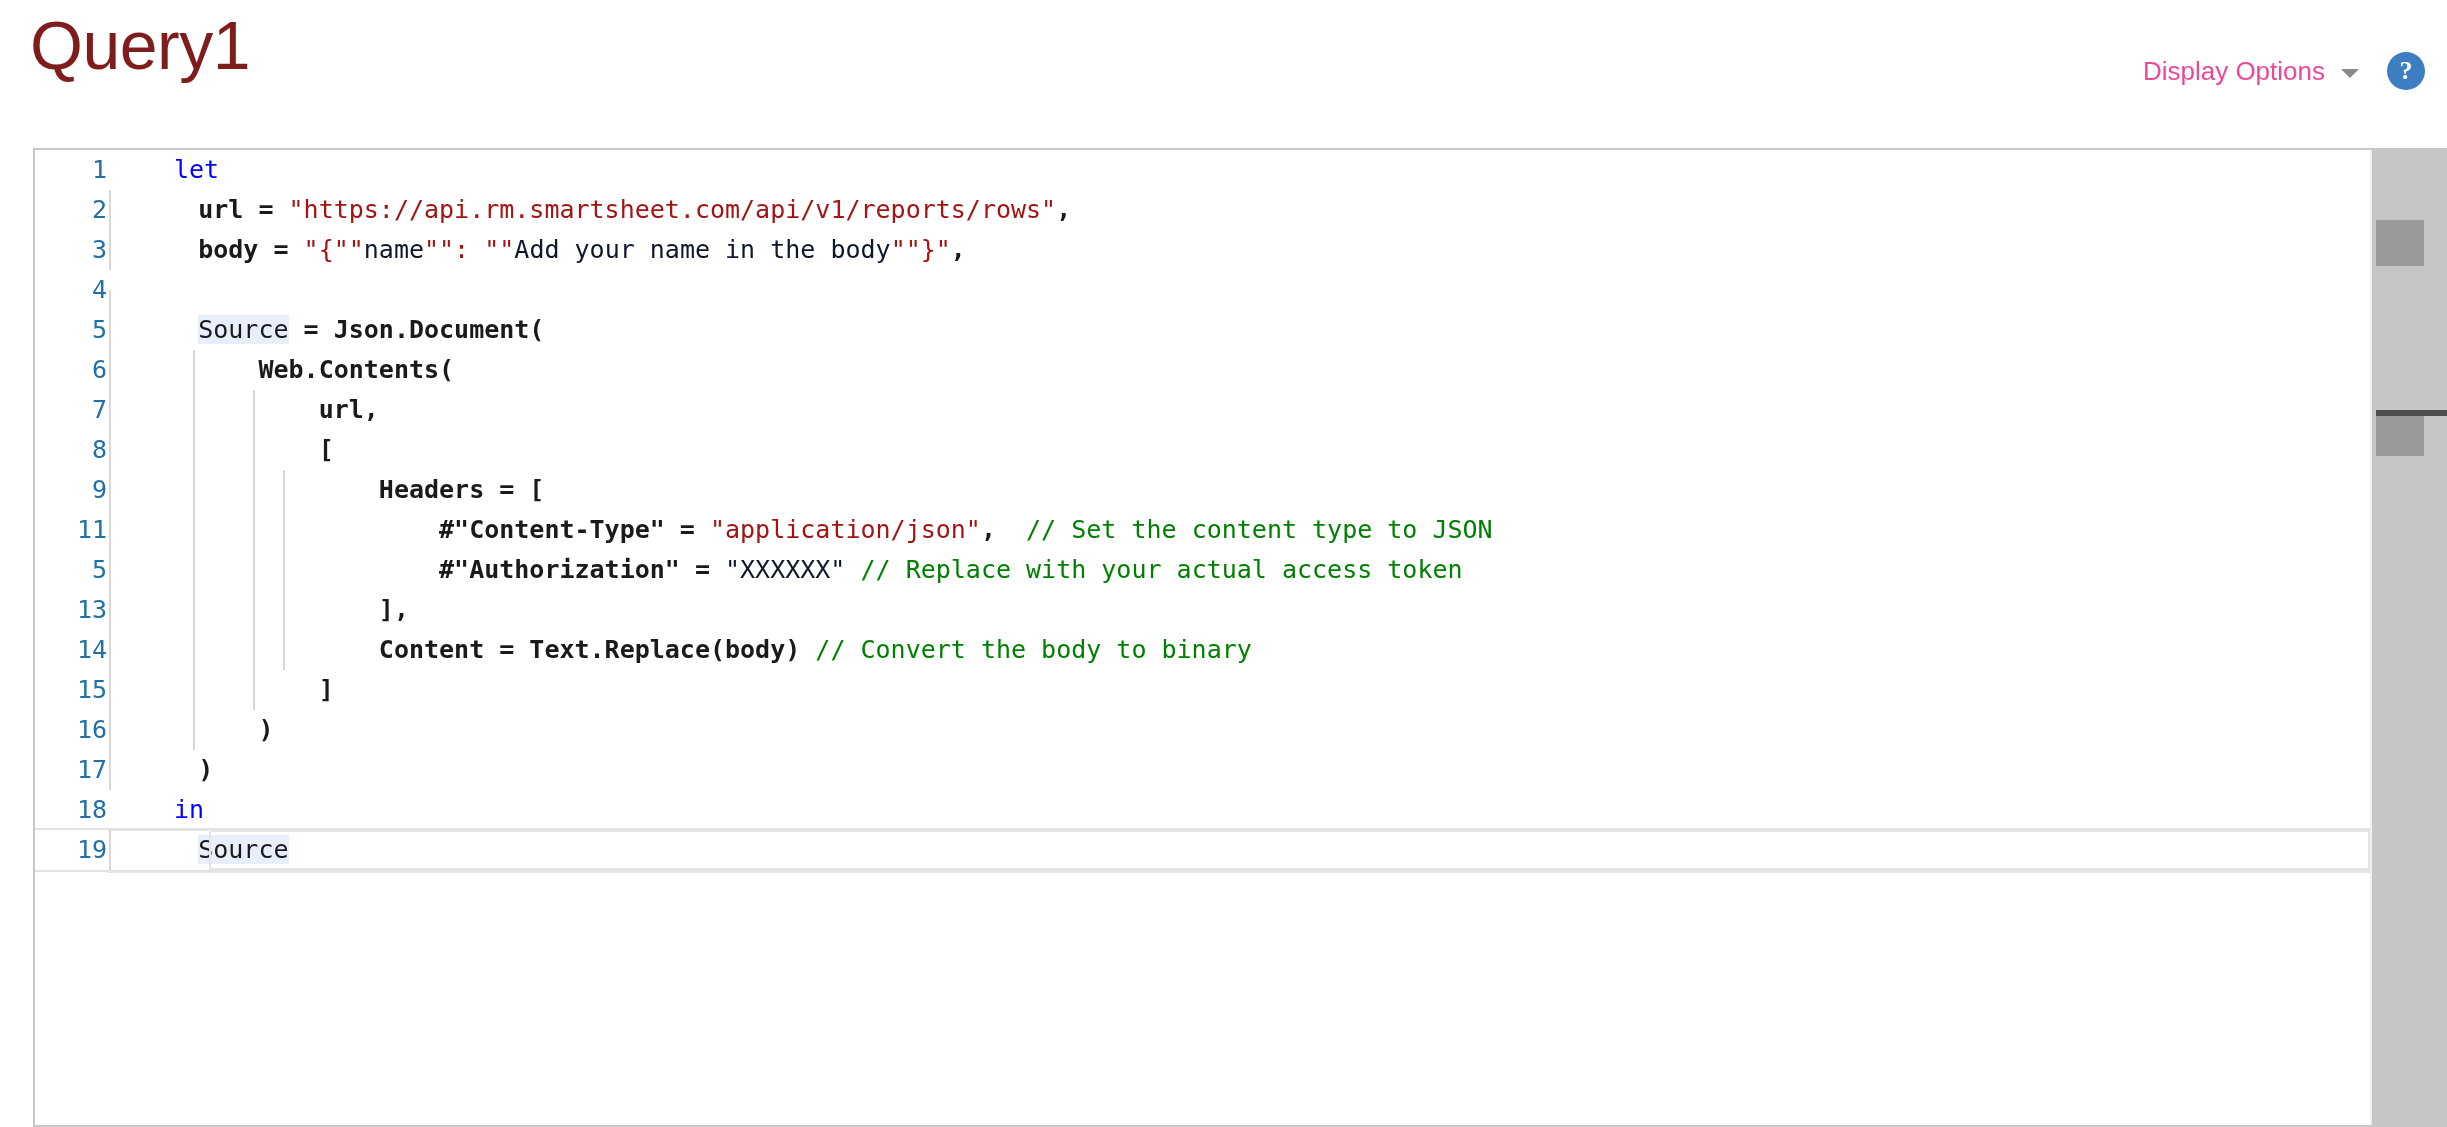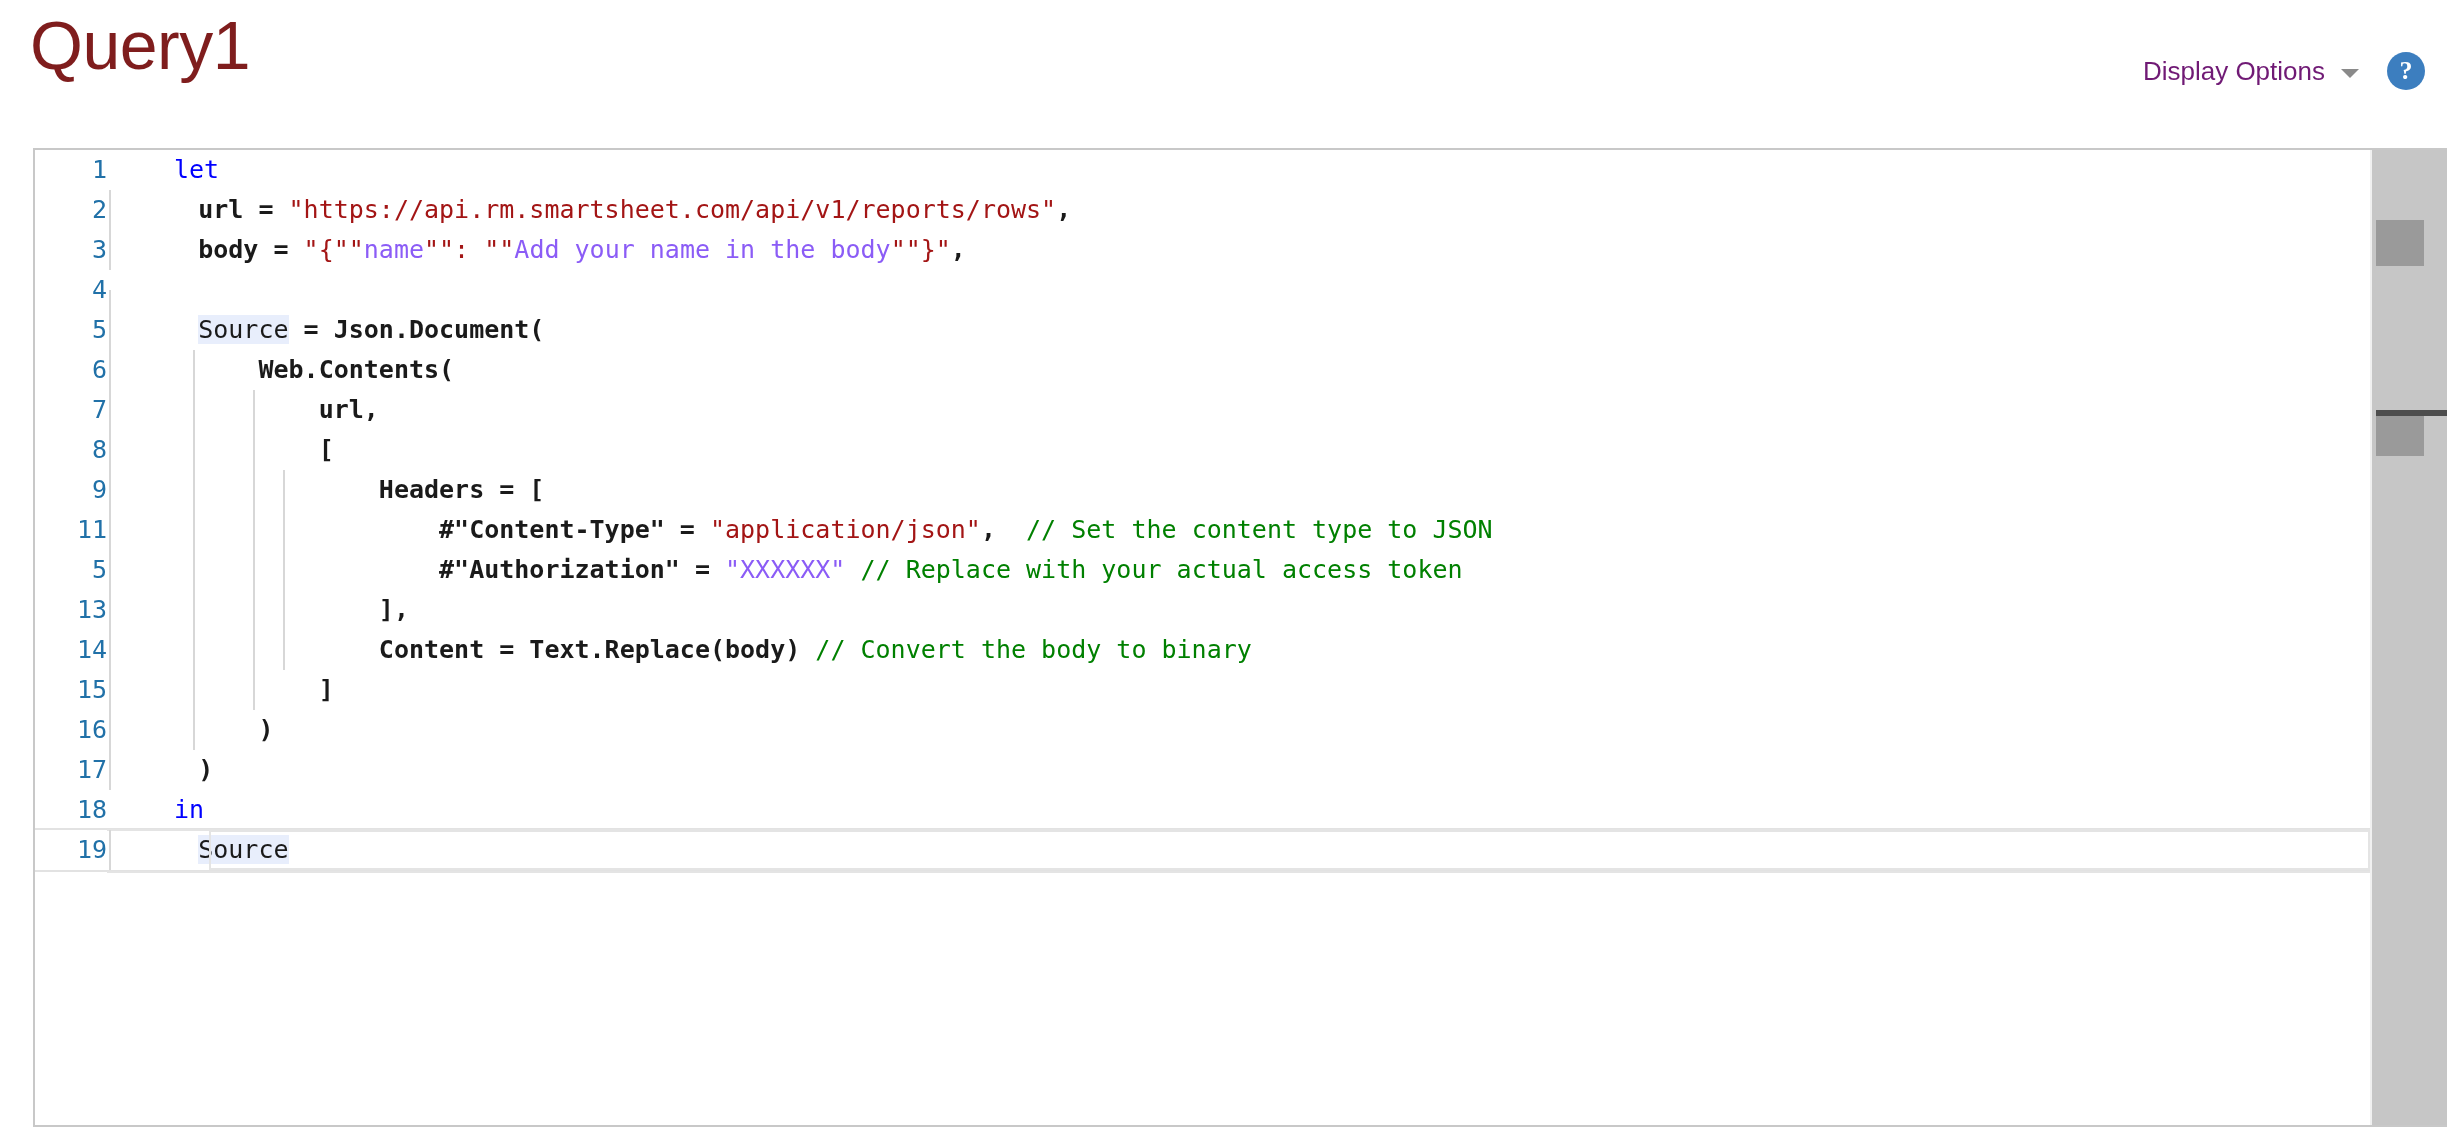--- a/index.html
+++ b/index.html
@@ -41,21 +41,21 @@
     top: 52px;
     display: flex;
     align-items: center;
     gap: 28px;
   }
   .display-options {
     display: flex;
     align-items: center;
     gap: 16px;
     cursor: pointer;
-    color: #701a75;
+    color: #ec4899;
     font-size: 26px;
     font-weight: 400;
     white-space: nowrap;
   }
   .caret-down {
     width: 0; height: 0;
     border-left: 9px solid transparent;
     border-right: 9px solid transparent;
     border-top: 9px solid #8a8a8a;
     display: inline-block;
@@ -129,21 +129,21 @@
   
   .guide {
     position: absolute;
     top: 0;
     width: 2px;
     height: 40px;
     background: #d7d7d7;
   }
   .kw  { color: #0000ff; margin-left: 36px; }
   .str { color: #a31515; }
-  .str2{ color: #8b5cf6; margin-top: 48px; }
+  .str2{ color: #0f172a; margin-top: 48px; }
   .com { color: #008000; }
   .plain { color: #1a1a1a; font-weight: bold; }
   .hl-token {
     background: #e8eefc;
   }
   .current-line {
     outline: 2px solid #e2e2e2;
     outline-offset: 0;
     background: #ffffff;
   }

